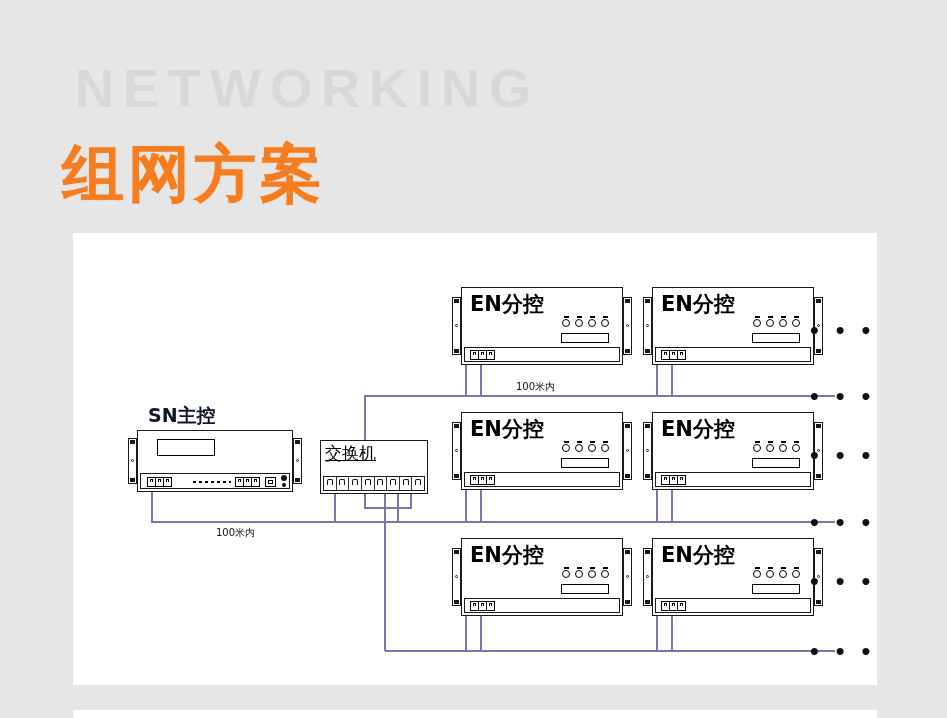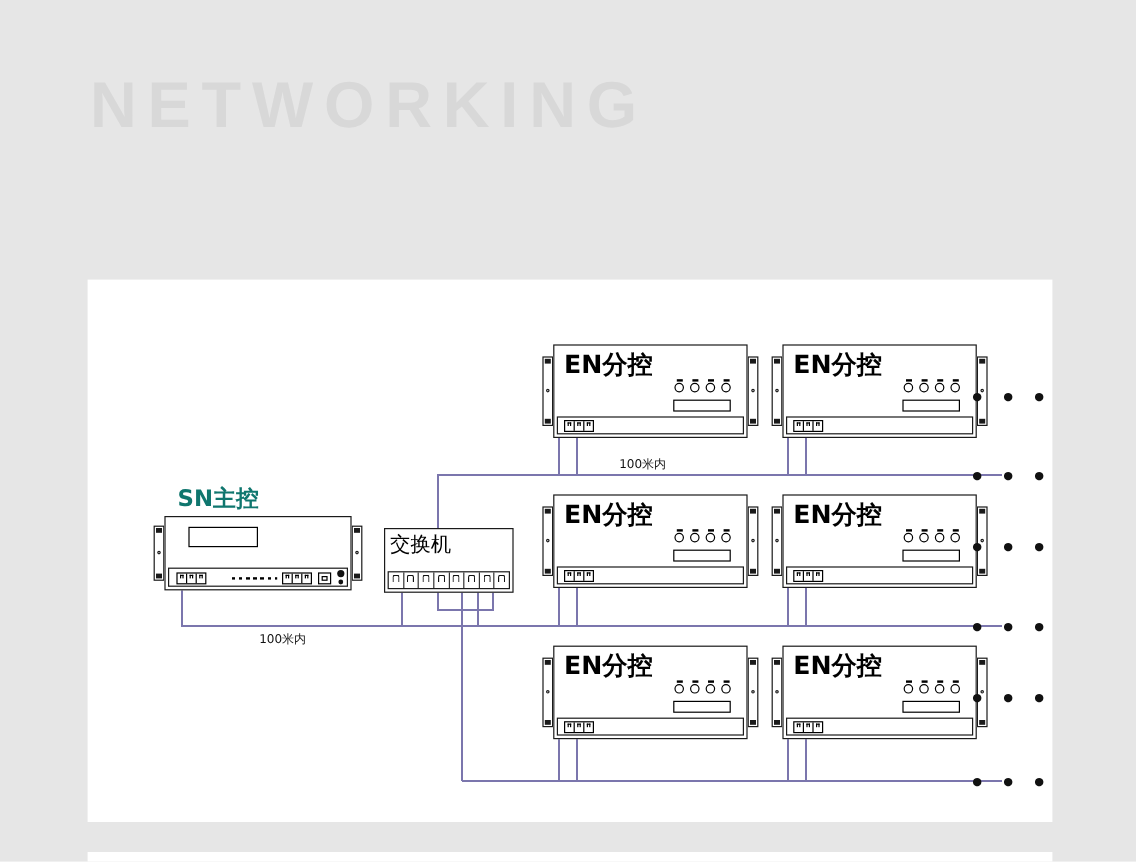--- a/index.html
+++ b/index.html
@@ -127,34 +127,35 @@
     border:1.3px solid #000;box-sizing:border-box;
   }
   .sn .sq::after{
     content:"";position:absolute;left:2px;top:2px;right:2px;bottom:2px;
     border:1px solid #000;box-sizing:border-box;
   }
   .sn .knob{
     position:absolute;border-radius:50%;background:#111;
   }
   .dev-label{
-    position:absolute;font-size:19px;font-weight:bold;color:#0f766e;
+    position:absolute;font-size:19px;font-weight:bold;color:#0f172a;
     white-space:pre;letter-spacing:0px;
     font-family:"DejaVu Sans","Liberation Sans",sans-serif;
   }
 
   
   .sw{position:absolute;width:108px;height:54px;}
   .sw .body{
     position:absolute;left:0;top:0;width:100%;height:100%;
     border:1.5px solid #1a1a1a;background:#fff;box-sizing:border-box;
   }
   .sw .label{
     position:absolute;left:5px;top:2px;font-size:17px;color:#000;white-space:pre;
     font-family:"DejaVu Sans","Liberation Sans",sans-serif;
+    text-decoration:underline;
   }
   .sw .portrow{
     position:absolute;left:3px;right:3px;bottom:3px;height:15px;
     border:1.3px solid #1a1a1a;box-sizing:border-box;display:flex;background:#fff;
   }
   .sw .portrow i{
     flex:1;border-right:1px solid #333;position:relative;
   }
   .sw .portrow i:last-child{border-right:none;}
   .sw .portrow i::after{
@@ -173,20 +174,21 @@
     letter-spacing:3px;white-space:pre;line-height:1;
     font-family:"DejaVu Sans","Liberation Sans",sans-serif;
   }
 </style>
 </head>
 <body style="background: rgb(230, 230, 230);">
 
 <div id="root">
 
   <div class="wm wm-1" style="color: rgb(216, 216, 216);">NETWORKING</div>
+  <div class="cn-title" style="color: rgb(245, 125, 32);">组网方案</div>
 
   <div class="panel" id="panel-main"></div>
   <div class="panel" id="panel-next"></div>
 
 
   <svg id="wires">
     <g stroke="#7b76ad" stroke-width="1.6" fill="none" shape-rendering="crispEdges">
 
       <path d="M152,492 L152,522 L335,522 L335,492"></path>
 

